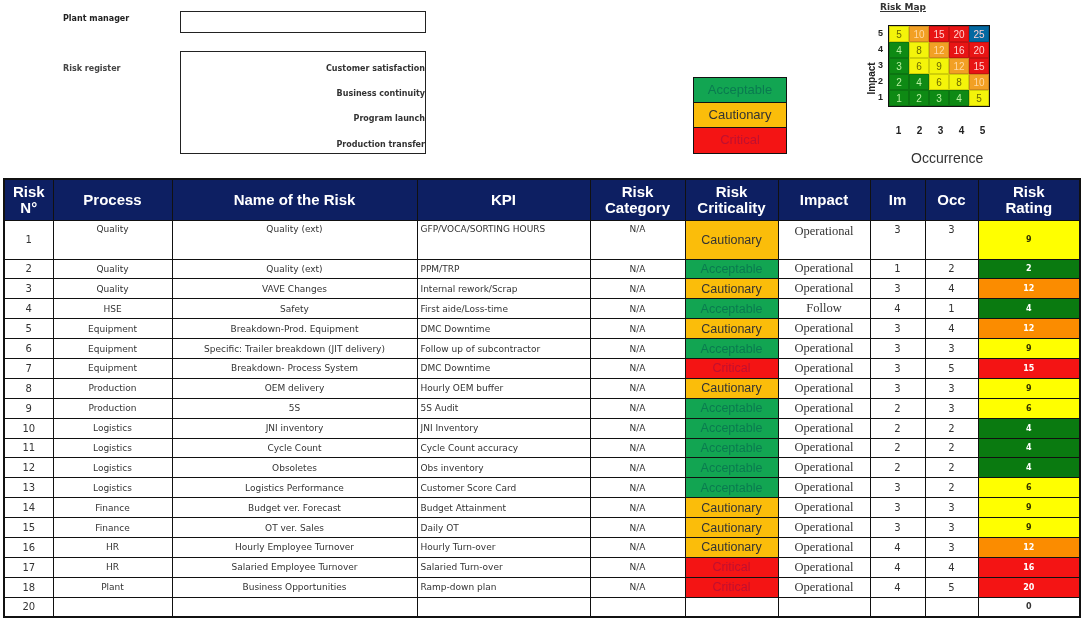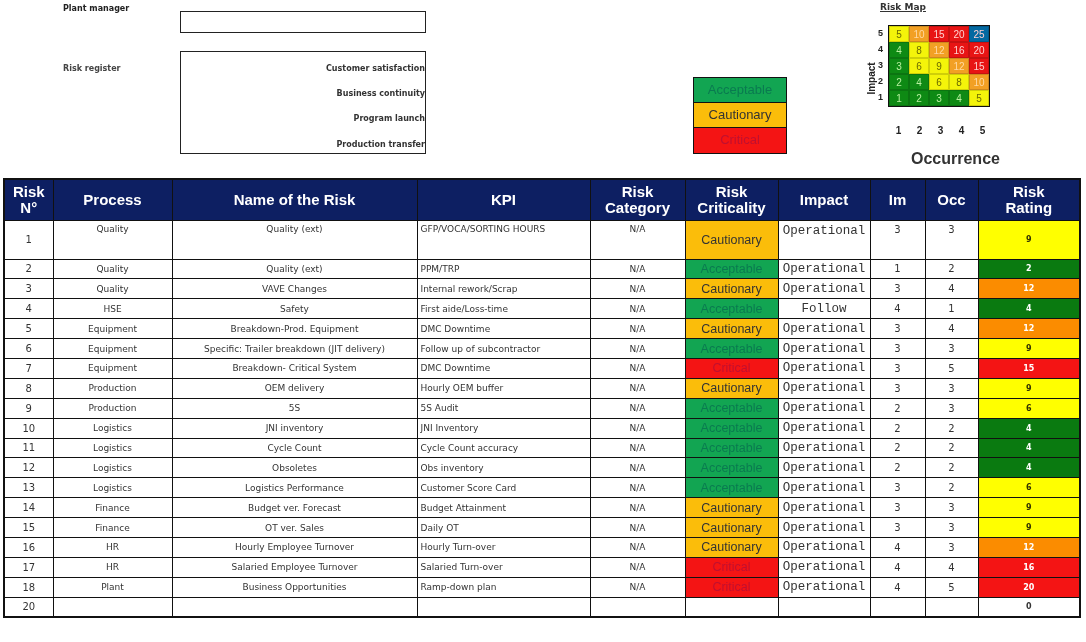--- a/index.html
+++ b/index.html
@@ -16,37 +16,37 @@
   .legend div:last-child { border-bottom: none; }
 
   .riskmap-title { position: absolute; left: 880px; top: 2px; font-size: 9px; font-weight: bold; text-decoration: underline; color: #333; }
   .riskmap { position: absolute; left: 888px; top: 25px; border: 1.5px solid #111; display: grid; grid-template-columns: repeat(5, 20px); grid-template-rows: repeat(5, 16px); }
   .riskmap .cell { font-family: "Liberation Sans", sans-serif; font-size: 10px; text-align: center; line-height: 16px; border: 0.5px solid rgba(0,0,0,0.15); }
   .rm-ylabels { position: absolute; left: 878px; top: 25px; }
   .rm-ylabels div { height: 16px; line-height: 16px; font-size: 9px; font-weight: bold; font-family: "Liberation Sans", sans-serif; }
   .rm-xlabels { position: absolute; left: 888px; top: 125px; display: grid; grid-template-columns: repeat(5, 21px); }
   .rm-xlabels div { text-align: center; font-size: 10px; font-weight: bold; font-family: "Liberation Sans", sans-serif; }
   .rm-ylabel-title { position: absolute; left: 855px; top: 73px; font-size: 10px; font-weight: bold; font-family: "Liberation Sans", sans-serif; transform: rotate(-90deg); transform-origin: center; }
-  .rm-xlabel-title { position: absolute; left: 911px; top: 150px; font-size: 16px; font-weight: bold; font-family: "Liberation Sans", sans-serif; color: #333; }
+  .rm-xlabel-title { position: absolute; left: 911px; top: 150px; font-size: 14px; font-weight: normal; font-family: "Liberation Sans", sans-serif; color: #333; }
 
   table.reg { position: absolute; left: 3px; top: 178px; width: 1076px; border-collapse: collapse; border: 2px solid #111; table-layout: fixed; }
   table.reg th { background: #0d1f62; color: #fff; font-family: "Liberation Sans", sans-serif; font-size: 15px; font-weight: bold; line-height: 16px; border: 1px solid #111; height: 41px; }
   table.reg td { border: 1px solid #111; font-size: 9px; color: #333; height: 19.9px; text-align: center; padding: 0 2px; white-space: nowrap; overflow: hidden; }
   table.reg td.kpi { text-align: left; padding-left: 3px; }
   table.reg td.num { font-size: 10px; }
-  table.reg td.impact { font-family: Liberation Mono, monospace; font-size: 12.5px; }
+  table.reg td.impact { font-family: Liberation Serif, serif; font-size: 12.5px; }
   table.reg td.crit { font-family: "Liberation Sans", sans-serif; font-size: 12.5px; }
   table.reg td.rating { font-size: 8px; font-weight: bold; }
   table.reg tr.tall td { height: 39px; vertical-align: top; padding-top: 3px; }
   table.reg tr.tall td.crit, table.reg tr.tall td.rating, table.reg tr.tall td.num-first { vertical-align: middle; padding-top: 0; }
 </style>
 </head>
 <body>
 
-<div class="top-label" style="left:63px; top:4px;">Plant manager</div>
+<div class="top-label" style="left:63px; top:14px;">Plant manager</div>
 <div class="box" style="left:180px; top:11px; width:246px; height:22px;"></div>
 
 <div class="top-label" style="left:63px; top:64px; color:#444;">Risk register</div>
 <div class="box" id="register-box" style="left:180px; top:51px; width:246px; height:103px;">
   <div class="reg-item" style="top:12px;">Customer satisfaction</div>
   <div class="reg-item" style="top:37px;">Business continuity</div>
   <div class="reg-item" style="top:62px;">Program launch</div>
   <div class="reg-item" style="top:88px;">Production transfer</div>
 </div>
 
@@ -201,21 +201,21 @@
         <td class="">N/A</td>
         <td class="crit" style="background: rgb(18, 165, 82); color: rgb(10, 122, 80);">Acceptable</td>
         <td class="impact">Operational</td>
         <td class="num">3</td>
         <td class="num">3</td>
         <td class="rating" style="background: rgb(255, 255, 0); color: rgb(51, 51, 0);">9</td>
       </tr>
       <tr>
         <td class="num num-first">7</td>
         <td class="">Equipment</td>
-        <td class="">Breakdown- Critical System</td>
+        <td class="">Breakdown- Process System</td>
         <td class="kpi">DMC Downtime</td>
         <td class="">N/A</td>
         <td class="crit" style="background: rgb(244, 20, 20); color: rgb(192, 16, 48);">Critical</td>
         <td class="impact">Operational</td>
         <td class="num">3</td>
         <td class="num">5</td>
         <td class="rating" style="background: rgb(244, 20, 20); color: rgb(255, 255, 255);">15</td>
       </tr>
       <tr>
         <td class="num num-first">8</td>

